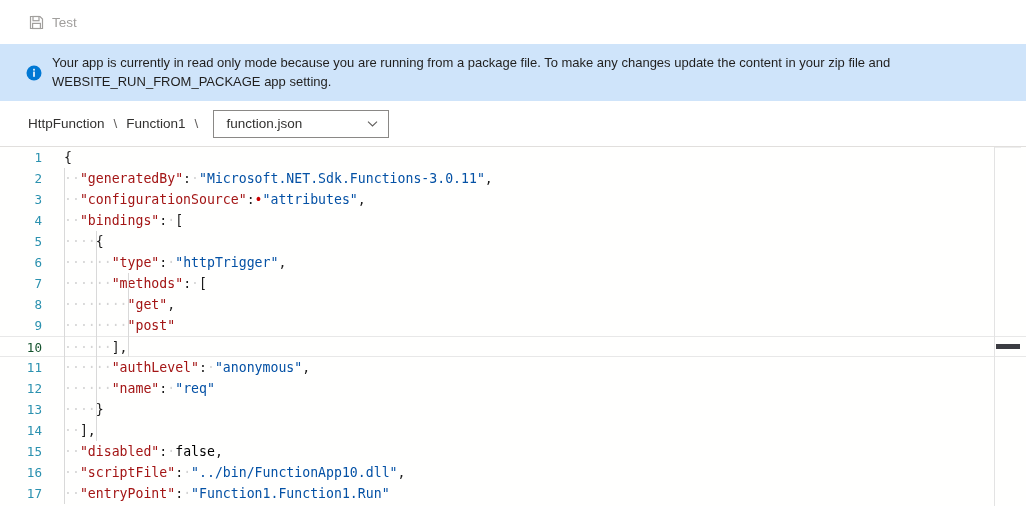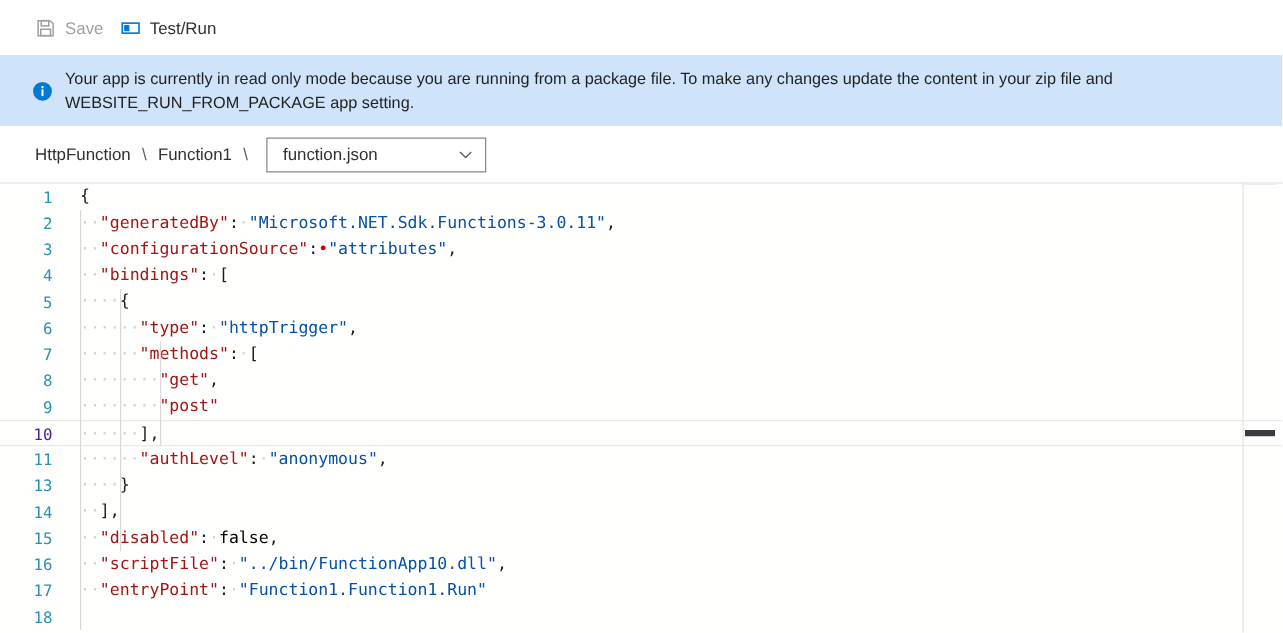--- a/index.html
+++ b/index.html
@@ -127,21 +127,21 @@
     height: 21px;
   }
   .ln {
     flex: 0 0 54px;
     text-align: right;
     padding-right: 12px;
     color: #2b91af;
     font-size: 12.6px;
     user-select: none;
   }
-  .line.current .ln { color: #4c1d95; }
+  .line.current .ln { color: #14532d; }
   .code { flex: 1 1 auto; position: relative; padding-left: 10px; }
 
   .k   { color: #a31515; }   
   .s   { color: #0451a5; }   
   .p   { color: #1b1b1b; }   
   .b   { color: #000000; }   
   .ws  { color: #d4d4d4; }   
   .wsr { color: #cc0000; }   
 
   .guide {
@@ -180,30 +180,21 @@
 
 <div class="toolbar" id="toolbar">
     <div class="tb-btn disabled">
       <span class="tb-icon">
         <svg width="17" height="17" viewBox="0 0 17 17">
           <path d="M2.5 2.5h9.5l2.5 2.5v9.5h-12z" fill="none" stroke="#a19f9d" stroke-width="1.2"></path>
                 <rect x="5" y="2.5" width="6" height="4.2" fill="none" stroke="#a19f9d" stroke-width="1.2"></rect>
                 <rect x="4.6" y="9.4" width="7.8" height="5.1" fill="none" stroke="#a19f9d" stroke-width="1.2"></rect>
         </svg>
       </span>
-      <span>Save</span>
-    </div>
-    <div class="tb-btn">
-      <span class="tb-icon">
-        <svg width="17" height="17" viewBox="0 0 17 17">
-          <rect x="1.8" y="4.5" width="13.4" height="8" fill="none" stroke="#0078d4" stroke-width="1.3"></rect>
-                <rect x="3.3" y="6" width="4.2" height="5" fill="#0078d4"></rect>
-        </svg>
-      </span>
-      <span>Test/Run</span>
+      <span>Test</span>
     </div>
   </div>
 
 <div class="banner">
   <span class="banner-icon">
     <svg width="16" height="16" viewBox="0 0 16 16">
       <circle cx="8" cy="8" r="7.5" fill="#0078d4"></circle>
       <rect x="7.2" y="6.6" width="1.6" height="5.2" fill="#ffffff"></rect>
       <rect x="7.2" y="3.8" width="1.6" height="1.8" fill="#ffffff"></rect>
     </svg>
@@ -230,20 +221,21 @@
       <div class="line"><span class="ln">2</span><span class="code"><span class="ws">··</span><span class="k">"generatedBy"</span><span class="p">:</span><span class="ws">·</span><span class="s">"Microsoft.NET.Sdk.Functions-3.0.11"</span><span class="p">,</span></span></div>
       <div class="line"><span class="ln">3</span><span class="code"><span class="ws">··</span><span class="k">"configurationSource"</span><span class="p">:</span><span class="wsr">•</span><span class="s">"attributes"</span><span class="p">,</span></span></div>
       <div class="line"><span class="ln">4</span><span class="code"><span class="ws">··</span><span class="k">"bindings"</span><span class="p">:</span><span class="ws">·</span><span class="p">[</span></span></div>
       <div class="line"><span class="ln">5</span><span class="code"><span class="ws">····</span><span class="p">{</span></span></div>
       <div class="line"><span class="ln">6</span><span class="code"><span class="ws">····</span><span class="ws">··</span><span class="k">"type"</span><span class="p">:</span><span class="ws">·</span><span class="s">"httpTrigger"</span><span class="p">,</span></span></div>
       <div class="line"><span class="ln">7</span><span class="code"><span class="ws">····</span><span class="ws">··</span><span class="k">"methods"</span><span class="p">:</span><span class="ws">·</span><span class="p">[</span></span></div>
       <div class="line"><span class="ln">8</span><span class="code"><span class="ws">····</span><span class="ws">····</span><span class="k">"get"</span><span class="p">,</span></span></div>
       <div class="line"><span class="ln">9</span><span class="code"><span class="ws">····</span><span class="ws">····</span><span class="k">"post"</span></span></div>
       <div class="line current"><span class="ln">10</span><span class="code"><span class="ws">····</span><span class="ws">··</span><span class="p">]</span><span class="p">,</span></span></div>
       <div class="line"><span class="ln">11</span><span class="code"><span class="ws">····</span><span class="ws">··</span><span class="k">"authLevel"</span><span class="p">:</span><span class="ws">·</span><span class="s">"anonymous"</span><span class="p">,</span></span></div>
+      <div class="line"><span class="ln">12</span><span class="code"><span class="ws">····</span><span class="ws">··</span><span class="k">"name"</span><span class="p">:</span><span class="ws">·</span><span class="s">"req"</span></span></div>
       <div class="line"><span class="ln">13</span><span class="code"><span class="ws">····</span><span class="p">}</span></span></div>
       <div class="line"><span class="ln">14</span><span class="code"><span class="ws">··</span><span class="p">]</span><span class="p">,</span></span></div>
       <div class="line"><span class="ln">15</span><span class="code"><span class="ws">··</span><span class="k">"disabled"</span><span class="p">:</span><span class="ws">·</span><span class="b">false</span><span class="p">,</span></span></div>
       <div class="line"><span class="ln">16</span><span class="code"><span class="ws">··</span><span class="k">"scriptFile"</span><span class="p">:</span><span class="ws">·</span><span class="s">"../bin/FunctionApp10.dll"</span><span class="p">,</span></span></div>
       <div class="line"><span class="ln">17</span><span class="code"><span class="ws">··</span><span class="k">"entryPoint"</span><span class="p">:</span><span class="ws">·</span><span class="s">"Function1.Function1.Run"</span></span></div>
       <div class="line"><span class="ln">18</span><span class="code"></span></div>
     </div>
   <div class="ruler-top-tick"></div>
   <div class="ruler-divider"></div>
   <div class="ruler-mark" id="rulermark" style="top: 197px;"></div>

